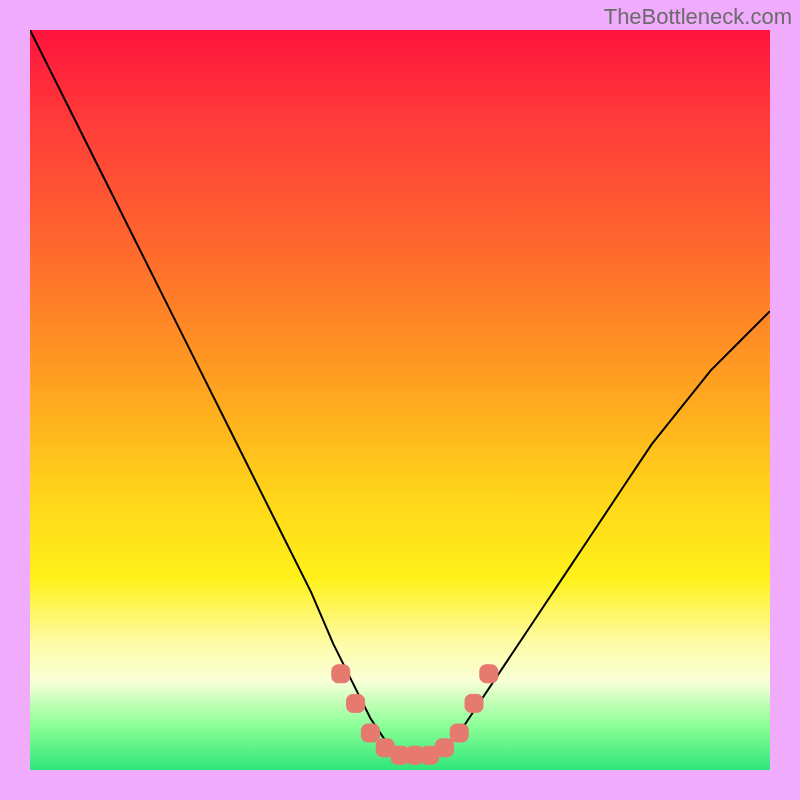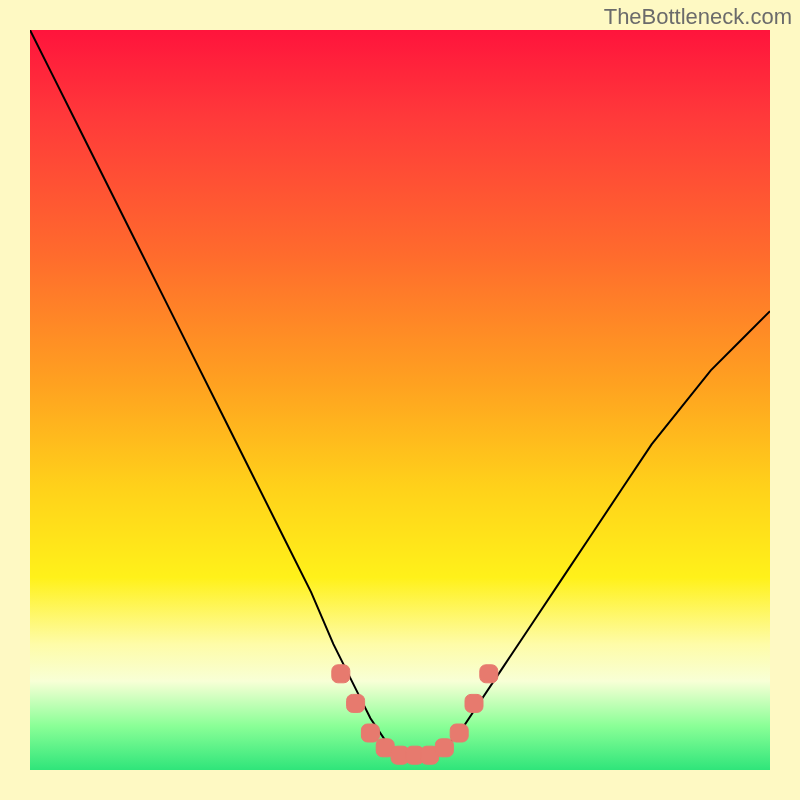--- a/index.html
+++ b/index.html
@@ -10,21 +10,21 @@
     background: #000;
     overflow: hidden;
     font-family: Arial, Helvetica, sans-serif;
   }
   .frame {
     position: absolute;
     left: 0;
     top: 0;
     width: 800px;
     height: 800px;
-    background: #fef9c3;
+    background: #f0abfc;
   }
   .plot-area {
     position: absolute;
     left: 30px;
     top: 30px;
     width: 740px;
     height: 740px;
     
     background: linear-gradient(to bottom,
       #ff143c 0%,

